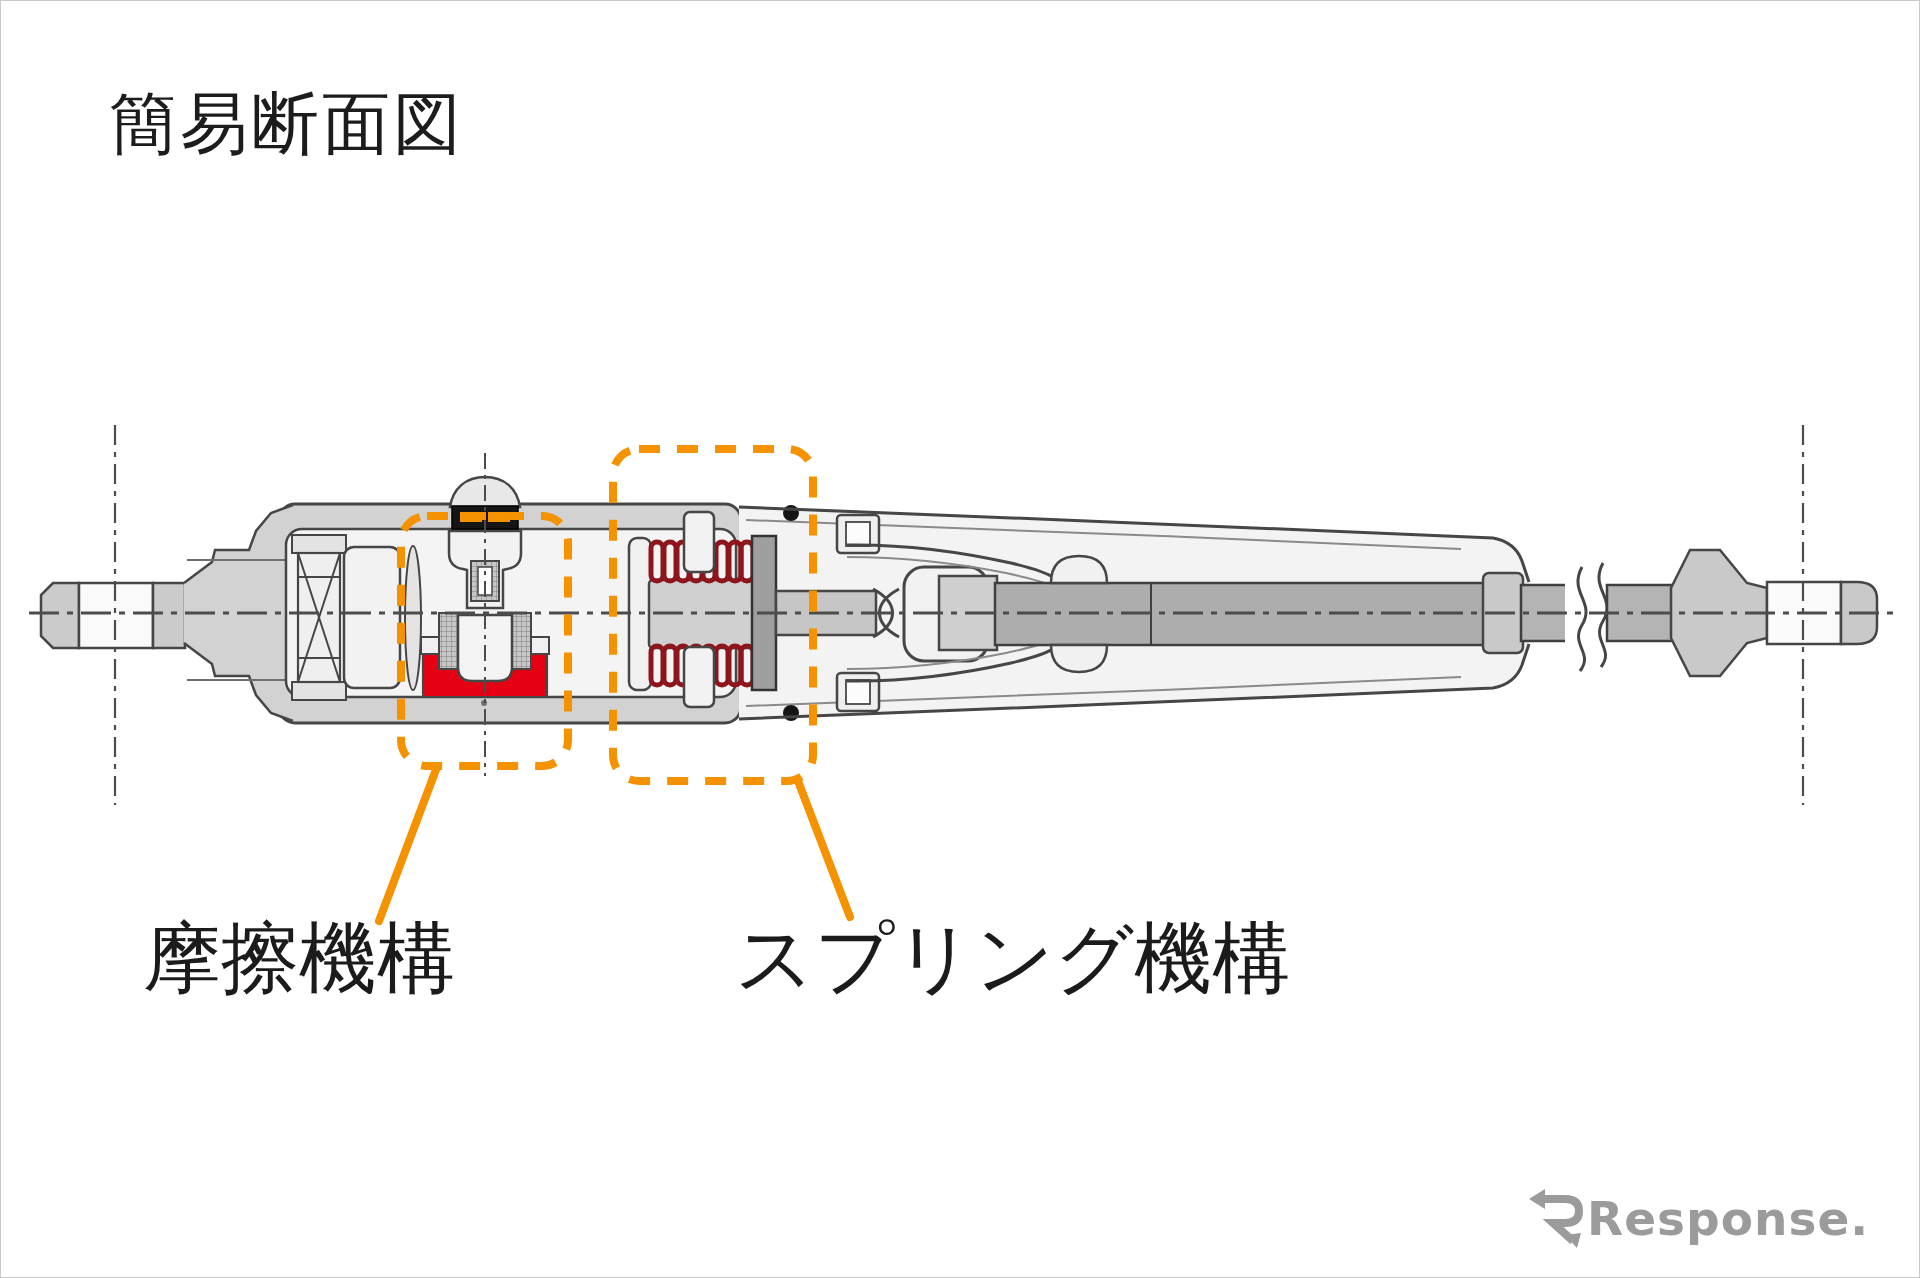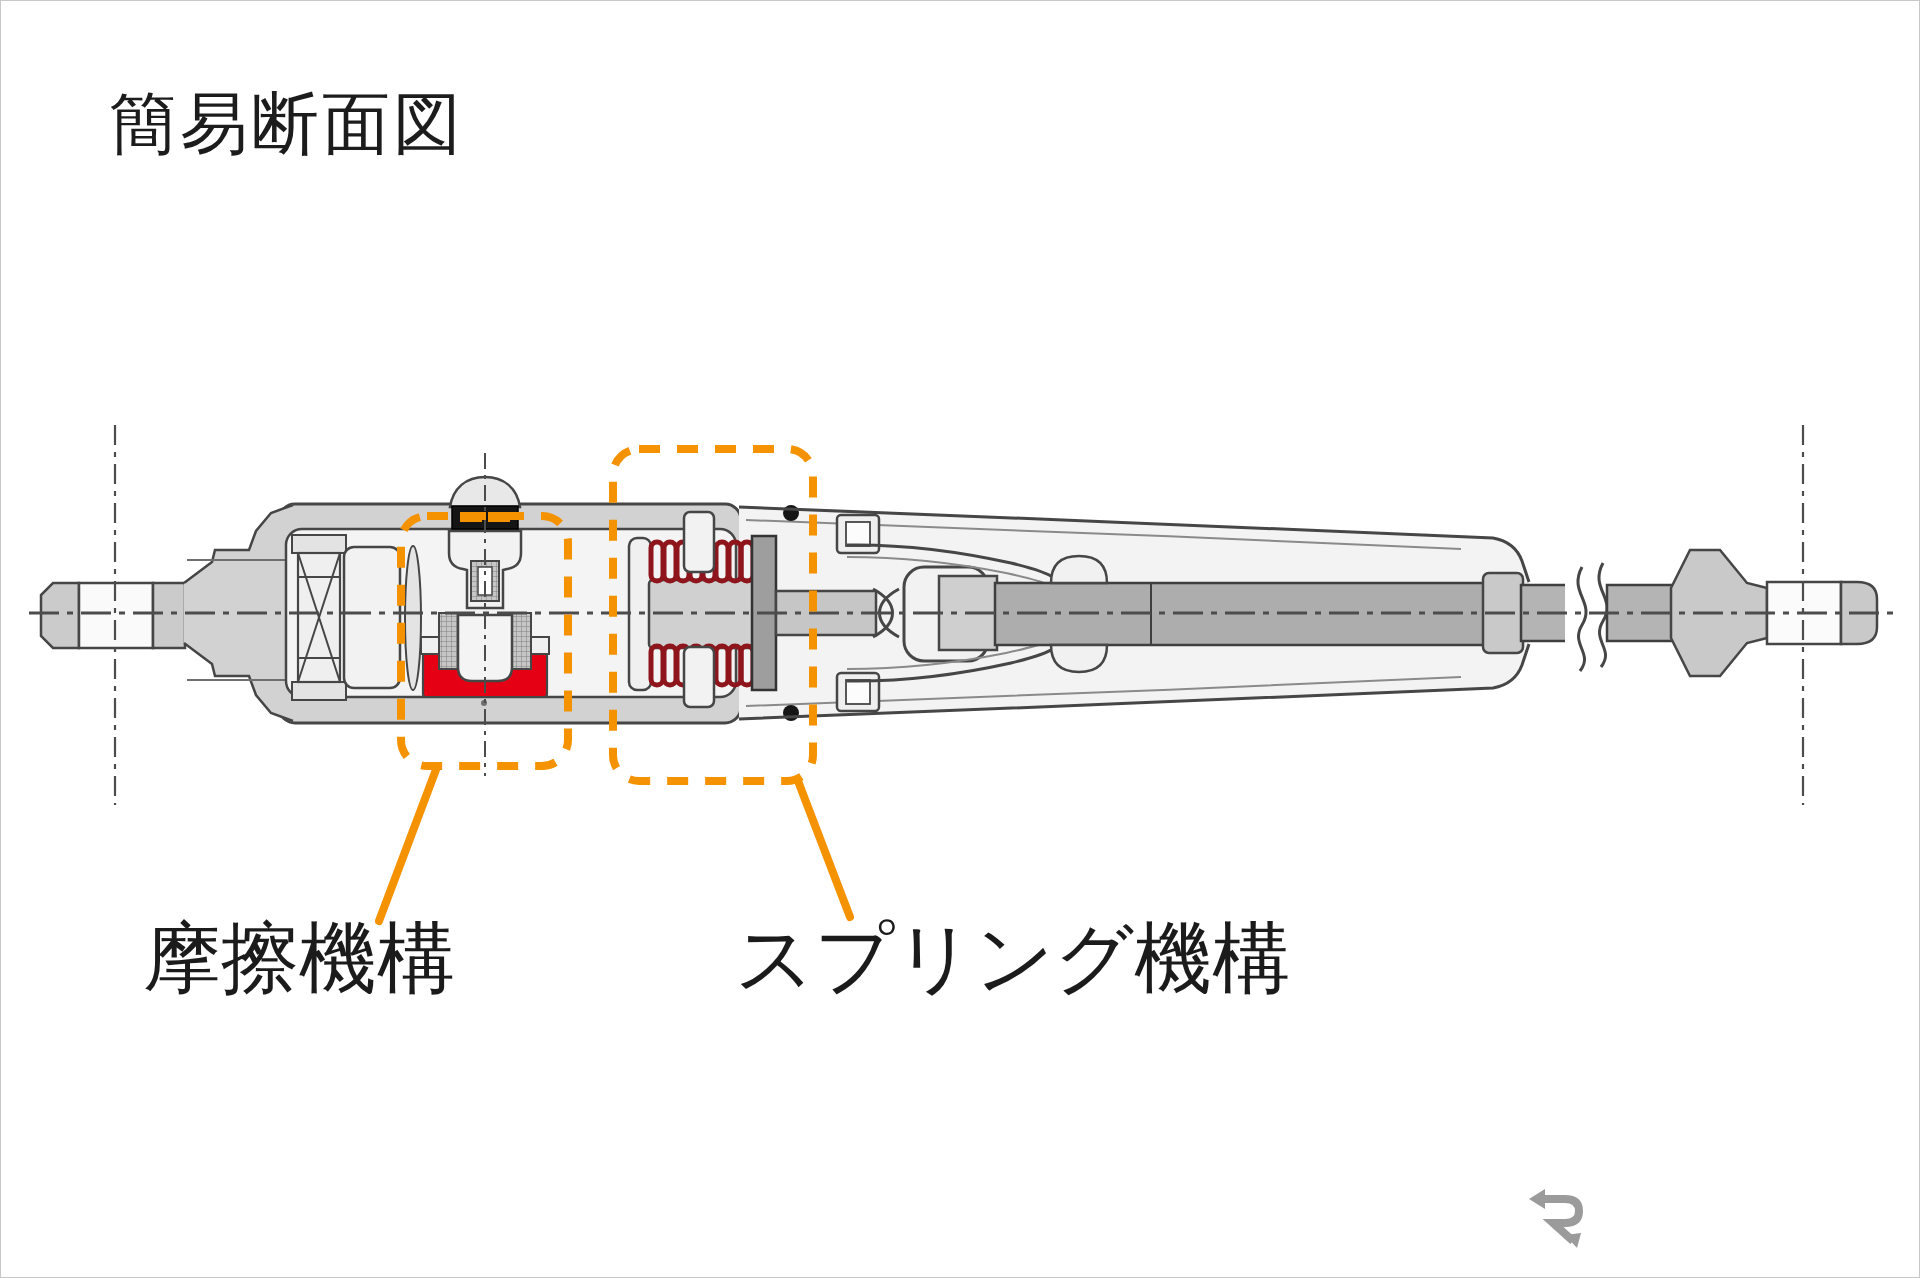--- a/index.html
+++ b/index.html
@@ -186,15 +186,16 @@
 
   <div class="mech-label spring">スプリング機構</div>
   <div class="mech-label friction">摩擦機構</div>
 
   <div class="logo">
     <svg width="64" height="72" viewBox="0 0 64 72">
       <path d="M14,22 H38 Q52,22 52,34 Q52,46 38,46 H26 L46,64" fill="none" stroke="#9b9b9b" stroke-width="8"></path>
       <polygon points="18,12 18,32 2,22" fill="#9b9b9b"></polygon>
       <polygon points="38,58 54,56 50,71" fill="#9b9b9b"></polygon>
     </svg>
+    <span class="logo-text">Response.</span>
   </div>
 
 </div>
 
 </body></html>

